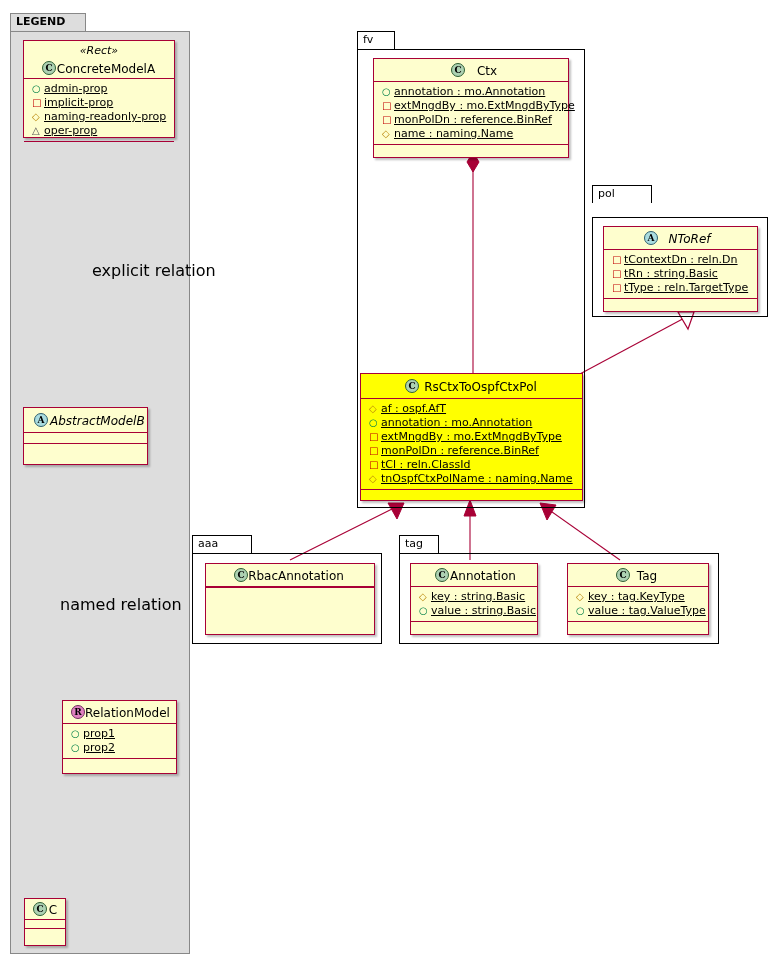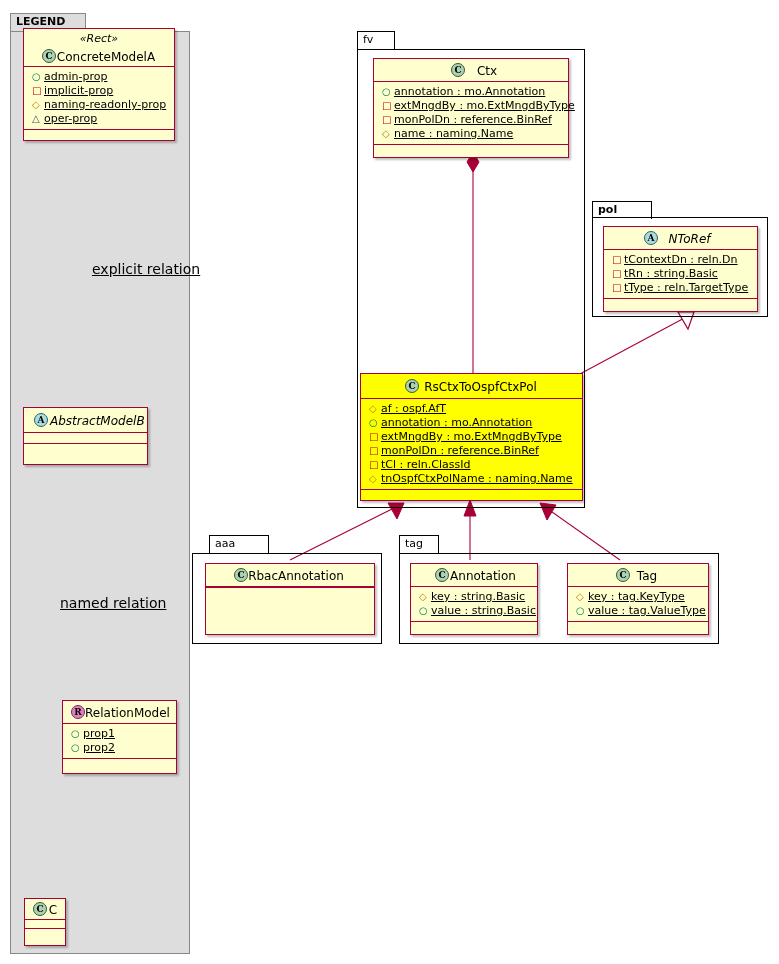--- a/index.html
+++ b/index.html
@@ -135,25 +135,24 @@
   .v-priv { color: #c00000; }  
   .v-prot { color: #b8860b; }  
   .v-pkg { color: #555555; }   
   .cls-foot {
     height: 8px;
   }
   .italic-name { font-style: italic; }
 
   .edge-label {
     position: absolute;
-    font-size: 14px;
+    font-size: 16px;
     white-space: nowrap;
     color: #000000;
     background: transparent;
-    text-decoration: underline;
   }
 </style>
 </head>
 <body>
 
 <div id="canvas">
 
   <svg class="edges" viewBox="0 0 779 964">
     <defs>
       <marker id="arrow-open" markerWidth="12" markerHeight="12" refX="9" refY="4" orient="auto" markerUnits="userSpaceOnUse">
@@ -185,21 +184,21 @@
 
     <path d="M620,560 L545,507" fill="none" stroke="#a80036" stroke-width="1.1"></path>
     <polygon points="540,503 556,505 547,520" fill="#a80036" stroke="#a80036" stroke-width="1"></polygon>
   </svg>
 
   <div class="pkg-tab legend-tab" style="left:10px; top:13px; width:76px;">
     <span>LEGEND</span>
   </div>
   <div class="package legend-pkg" style="left:10px; top:31px; width:180px; height:923px;"></div>
 
-  <div class="clsbox" style="left:23px; top:28px; width:152px; height:113px;">
+  <div class="clsbox" style="left:23px; top:40px; width:152px; height:98px;">
     <div class="stereo">«Rect»</div>
     <div class="cls-header" style="height:20px;line-height:20px;">
       <span class="circ ico-C" style="left:18px; top:3px;">C</span>
       <span class="title" style="margin-left:14px;">ConcreteModelA</span>
     </div>
     <div class="cls-sep"></div>
     <div class="cls-body">
       <div class="attr"><span class="vis v-pub">○</span><span>admin-prop</span></div>
       <div class="attr"><span class="vis v-priv">□</span><span>implicit-prop</span></div>
       <div class="attr"><span class="vis v-prot">◇</span><span>naming-readonly-prop</span></div>
@@ -280,41 +279,41 @@
       <div class="attr"><span class="vis v-pub">○</span><span>annotation : mo.Annotation</span></div>
       <div class="attr"><span class="vis v-priv">□</span><span>extMngdBy : mo.ExtMngdByType</span></div>
       <div class="attr"><span class="vis v-priv">□</span><span>monPolDn : reference.BinRef</span></div>
       <div class="attr"><span class="vis v-priv">□</span><span>tCl : reln.ClassId</span></div>
       <div class="attr"><span class="vis v-prot">◇</span><span>tnOspfCtxPolName : naming.Name</span></div>
     </div>
     <div class="cls-sep"></div>
     <div class="cls-foot"></div>
   </div>
 
-  <div class="pkg-tab" style="left:592px; top:201px; width:60px;font-weight:bold;">
+  <div class="pkg-tab" style="left:592px; top:185px; width:60px;">
     <span>pol</span>
   </div>
   <div class="package" style="left:592px; top:217px; width:176px; height:100px;"></div>
 
   <div class="clsbox" style="left:603px; top:226px; width:155px; height:86px;">
     <div class="cls-header" style="height:22px;line-height:22px;">
       <span class="circ ico-A" style="left:40px; top:4px;">A</span>
       <span class="title italic-name" style="margin-left:18px;">NToRef</span>
     </div>
     <div class="cls-sep"></div>
     <div class="cls-body">
       <div class="attr"><span class="vis v-priv">□</span><span>tContextDn : reln.Dn</span></div>
       <div class="attr"><span class="vis v-priv">□</span><span>tRn : string.Basic</span></div>
       <div class="attr"><span class="vis v-priv">□</span><span>tType : reln.TargetType</span></div>
     </div>
     <div class="cls-sep"></div>
     <div class="cls-foot"></div>
   </div>
 
-  <div class="pkg-tab" style="left:209px; top:535px; width:60px;">
+  <div class="pkg-tab" style="left:192px; top:535px; width:60px;">
     <span>aaa</span>
   </div>
   <div class="package" style="left:192px; top:553px; width:190px; height:91px;"></div>
 
   <div class="clsbox" style="left:205px; top:563px; width:170px; height:72px;">
     <div class="cls-header" style="height:22px;line-height:22px;">
       <span class="circ ico-C" style="left:28px; top:4px;">C</span>
       <span class="title" style="margin-left:12px;">RbacAnnotation</span>
     </div>
     <div class="cls-sep"></div>

